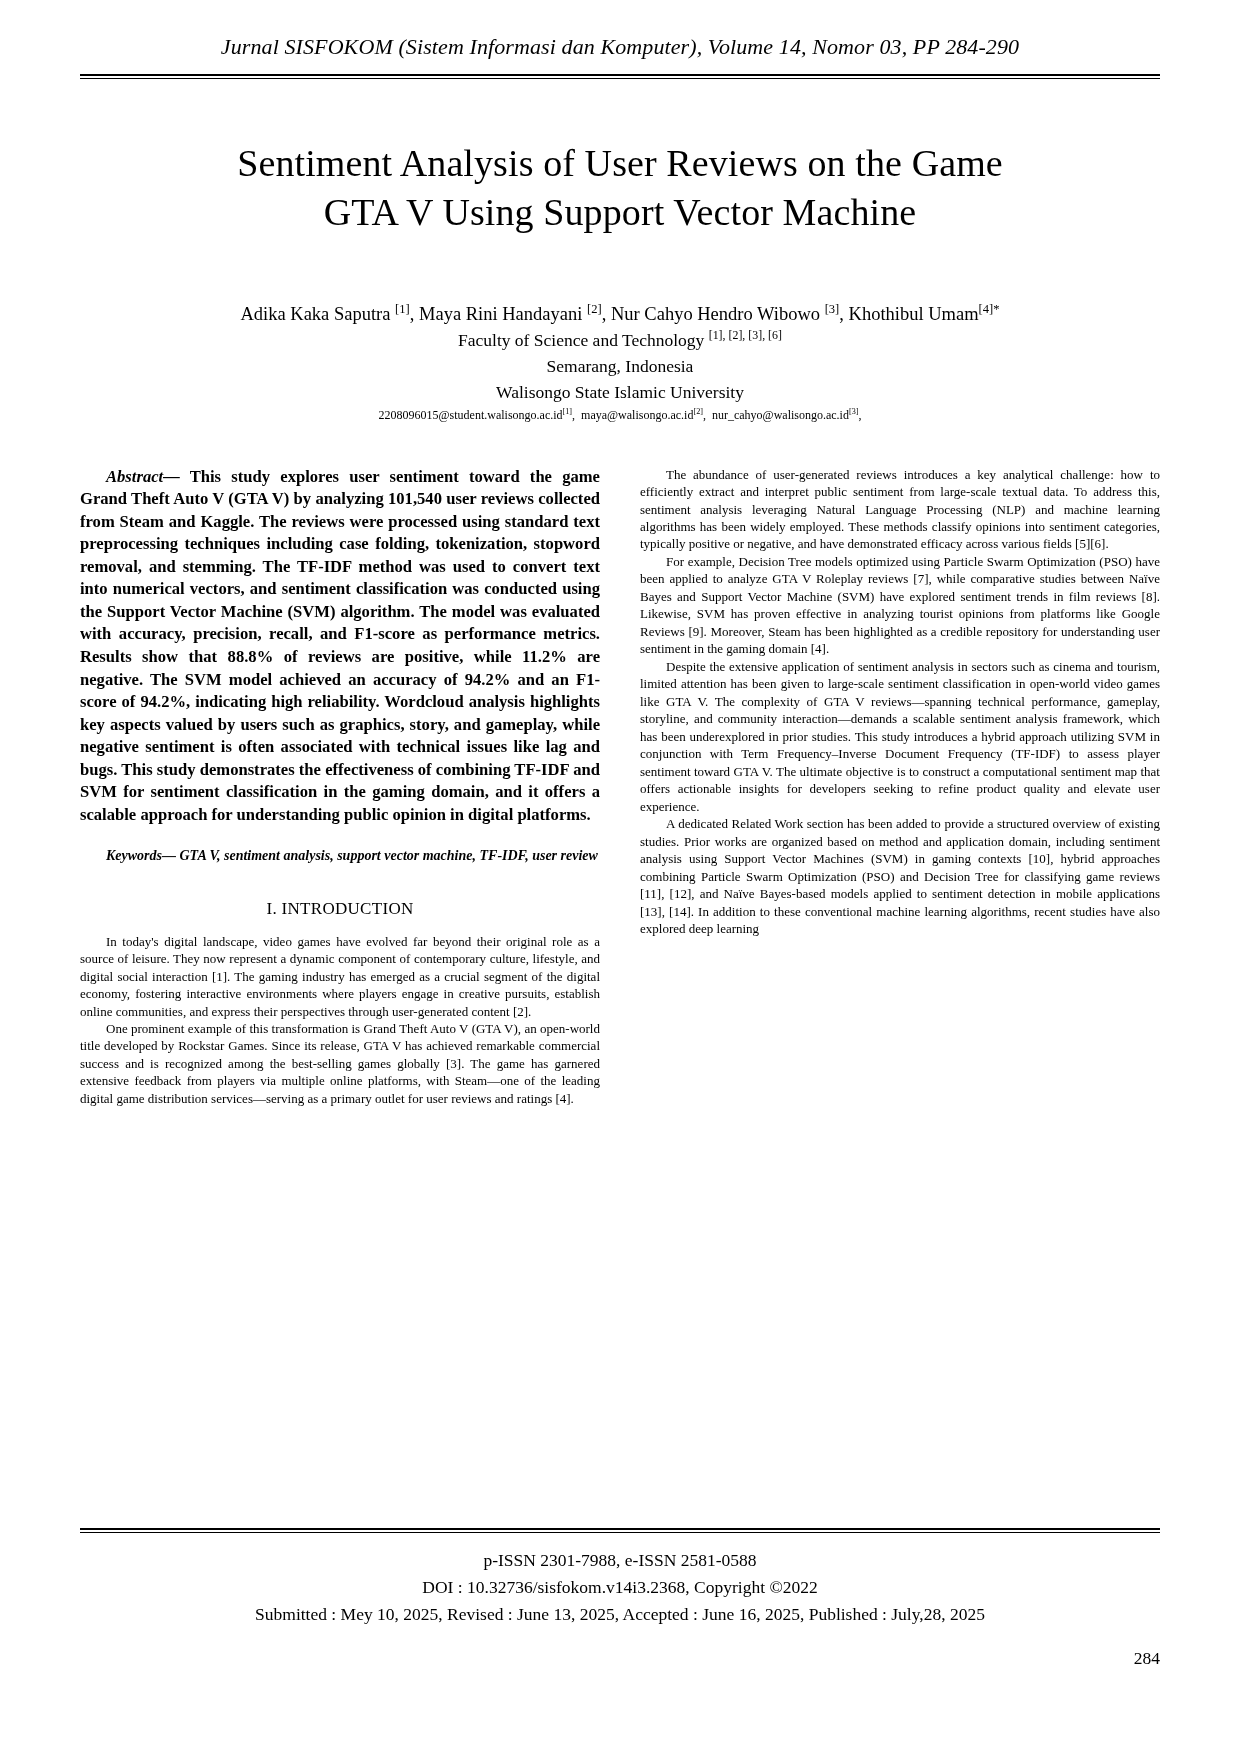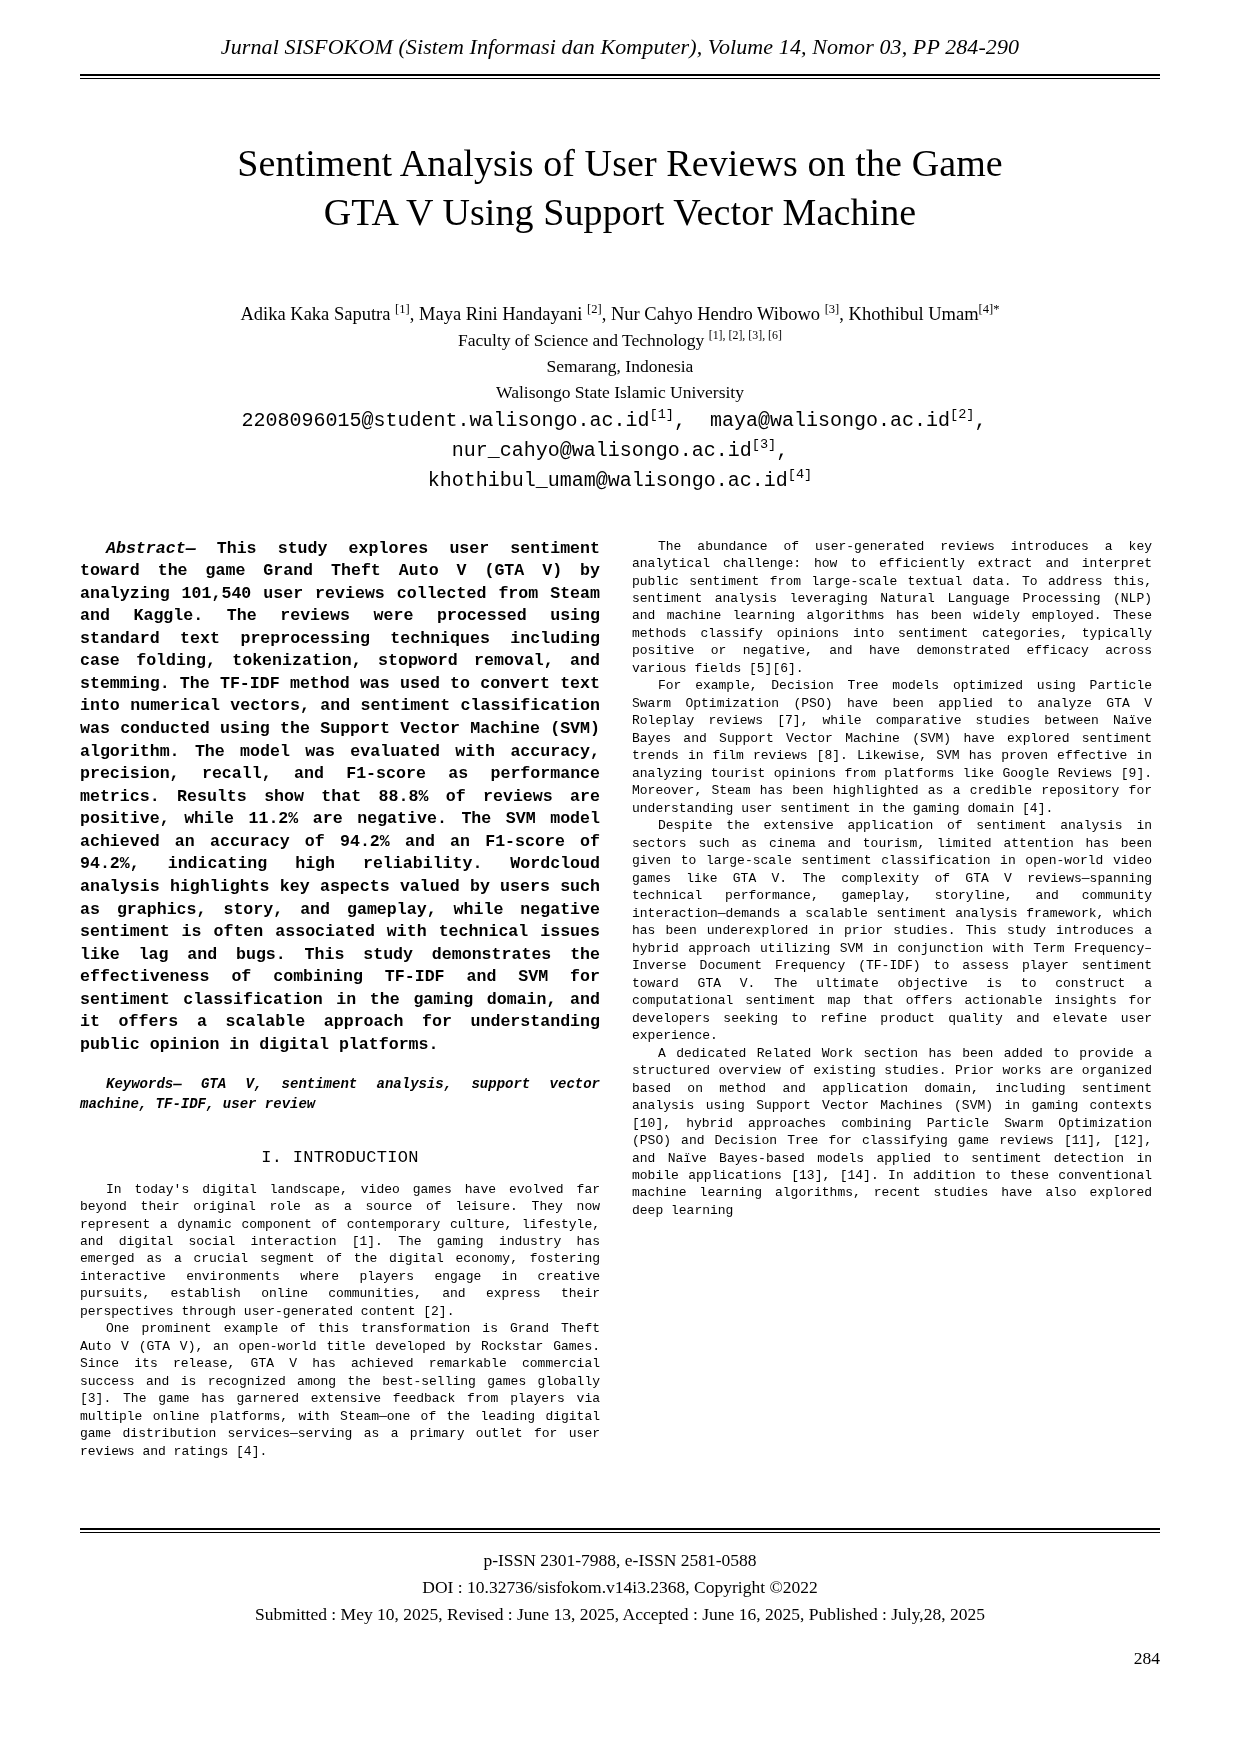--- a/index.html
+++ b/index.html
@@ -61,36 +61,34 @@
     margin-top: 64px;
     line-height: 1.5;
   }
   .affil {
     text-align: center;
     font-size: 17.5px;
     line-height: 1.47;
   }
   .emails {
     text-align: center;
-    font-size: 20px;
+    font-size: 12px;
     line-height: 1.5;
-    font-family: Liberation Mono, monospace;
   }
   sup {
     font-size: 0.68em;
     vertical-align: super;
     line-height: 0;
   }
 
   
   .columns {
     margin-top: 42px;
     display: flex;
-    gap: 32px;
-    font-family: Liberation Mono, monospace;
+    gap: 40px;
   }
   .col {
     width: 520px;
   }
   p {
     margin: 0;
     text-align: justify;
     font-size: 13px;
     line-height: 1.345;
   }
@@ -165,23 +163,20 @@
       Adika Kaka Saputra <sup>[1]</sup>, Maya Rini Handayani <sup>[2]</sup>, Nur Cahyo Hendro Wibowo <sup>[3]</sup>, Khothibul Umam<sup>[4]*</sup>
     </div>
     <div class="affil">
       Faculty of Science and Technology <sup>[1], [2], [3], [6]</sup>
     </div>
     <div class="affil">Semarang, Indonesia</div>
     <div class="affil">Walisongo State Islamic University</div>
     <div class="emails">
       2208096015@student.walisongo.ac.id<sup>[1]</sup>,&nbsp; maya@walisongo.ac.id<sup>[2]</sup>,&nbsp; nur_cahyo@walisongo.ac.id<sup>[3]</sup>,
     </div>
-    <div class="emails">
-      khothibul_umam@walisongo.ac.id<sup>[4]</sup>
-    </div>
 
     <div class="columns">
 
       <div class="col">
         <p class="abstract"><span class="lbl">Abstract—</span> <span>This study explores user sentiment toward the game Grand Theft Auto V (GTA V) by analyzing 101,540 user reviews collected from Steam and Kaggle. The reviews were processed using standard text preprocessing techniques including case folding, tokenization, stopword removal, and stemming. The TF-IDF method was used to convert text into numerical vectors, and sentiment classification was conducted using the Support Vector Machine (SVM) algorithm. The model was evaluated with accuracy, precision, recall, and F1-score as performance metrics. Results show that 88.8% of reviews are positive, while 11.2% are negative. The SVM model achieved an accuracy of 94.2% and an F1-score of 94.2%, indicating high reliability. Wordcloud analysis highlights key aspects valued by users such as graphics, story, and gameplay, while negative sentiment is often associated with technical issues like lag and bugs. This study demonstrates the effectiveness of combining TF-IDF and SVM for sentiment classification in the gaming domain, and it offers a scalable approach for understanding public opinion in digital platforms.</span></p>
 
         <p class="keywords"><span>Keywords—</span> <span>GTA V, sentiment analysis, support vector machine, TF-IDF, user review</span></p>
 
         <div class="section-head">I.  INTRODUCTION</div>
 

